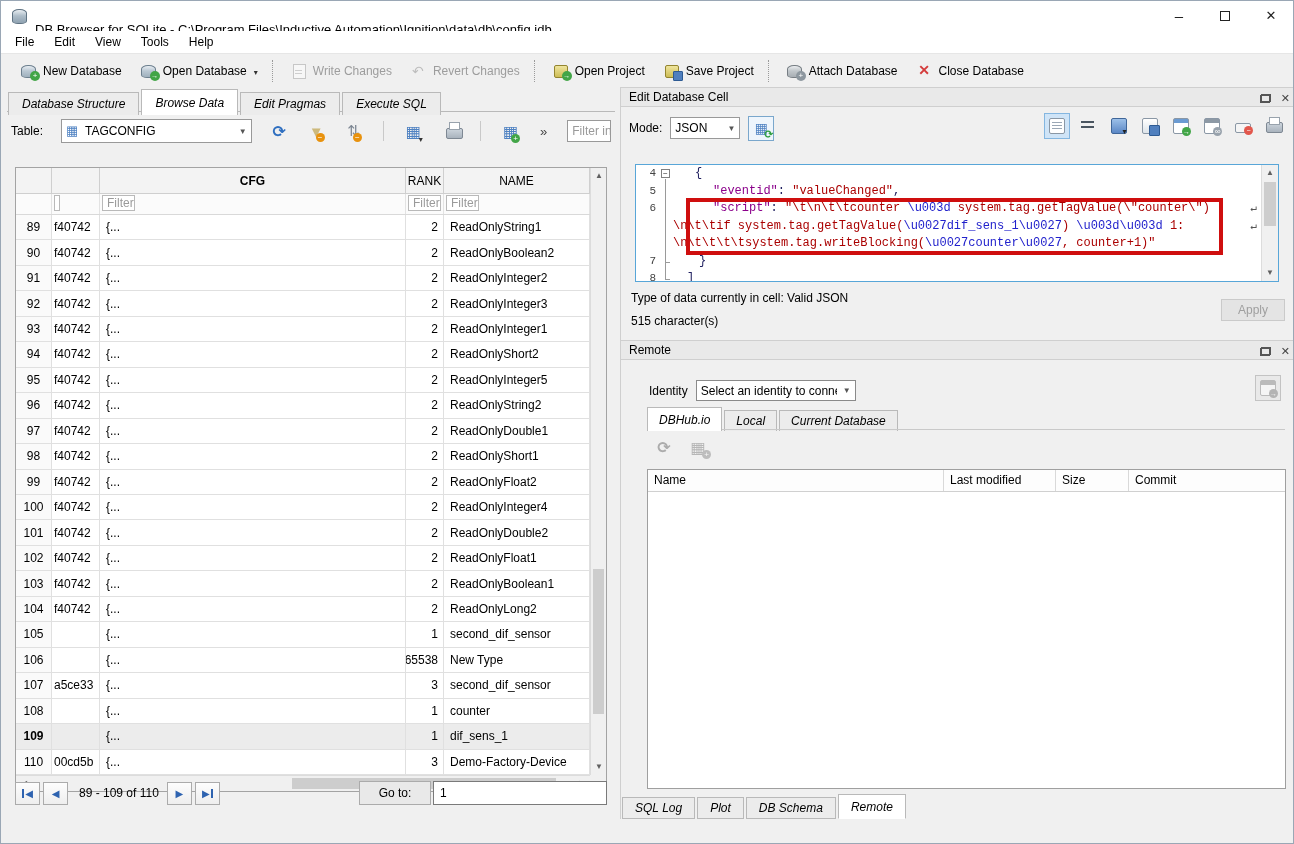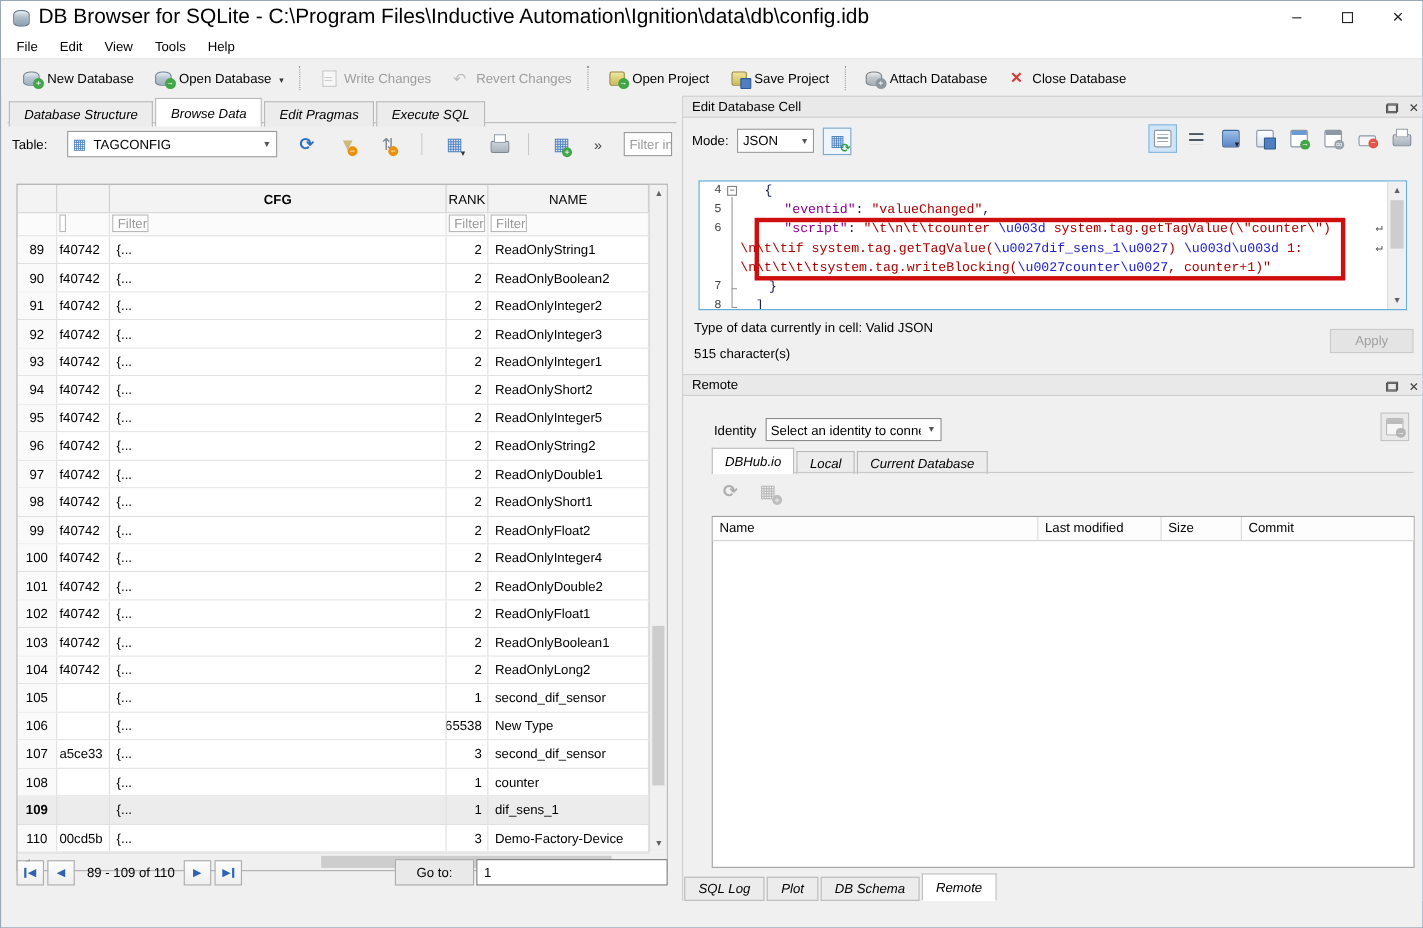--- a/index.html
+++ b/index.html
@@ -6,21 +6,21 @@
   html,body { background:#d7d7d7; }
   body { font-family:"Liberation Sans","DejaVu Sans",sans-serif; font-size:12px; color:#000; }
   .app { position:relative; width:1294px; height:844px; background:#f0f0f0; overflow:hidden; border:1px solid #9aa7b5; }
 
   
   .titlebar { position:absolute; left:0; top:0; width:100%; height:30px; background:#fff; }
   .app-icon { position:absolute; left:10px; top:7px; width:17px; height:16px; }
   .app-icon::before { content:""; position:absolute; left:1px; top:1px; width:13px; height:13px;
      background:linear-gradient(180deg,#e9eef2,#aebdc9 45%,#8fa2b1); border:1px solid #5f7383;
      border-radius:7px 7px 6px 6px / 4px 4px 3px 3px; }
-  .title-text { position:absolute; left:34px; top:0; line-height:30px; font-size:19px; }
+  .title-text { position:absolute; left:34px; top:14px; line-height:30px; font-size:13px; }
   .winbtn { position:absolute; top:0; height:30px; width:46px; text-align:center; line-height:30px; color:#222; }
   .winbtn.min { left:1155px; font-size:15px; }
   .winbtn.max { left:1201px; }
   .winbtn.max .box { display:inline-block; width:10px; height:10px; border:1px solid #222; margin-top:10px; }
   .winbtn.close { left:1247px; font-size:13px; }
 
   
   .menubar { position:absolute; left:0; top:30px; width:100%; height:22px; background:#fff; display:flex; align-items:center; padding-left:4px; }
   .menu-item { padding:0 10px; line-height:22px; }
 
@@ -186,21 +186,21 @@
   .fold-end::after { content:""; position:absolute; left:5px; top:9px; width:5px; border-top:1px solid #9a9a9a; }
   .code-text { flex:1; white-space:pre; overflow:hidden; }
   .c-key { color:#8b008b; } .c-str { color:#aa0000; } .c-esc { color:#2222cc; } .c-pn { color:#202060; }
   .wrap-mark { position:absolute; right:4px; top:0; color:#555; font-size:11px; }
   .ed-scroll { position:absolute; right:0; top:0; bottom:0; width:17px; background:#f0f0f0; border-left:1px solid #dcdcdc; }
   .ed-thumb { position:absolute; left:2px; right:2px; top:17px; height:44px; background:#cdcdcd; }
   .red-box { position:absolute; left:50px; top:33px; width:537px; height:57px; border:4px solid #cf0e0e; pointer-events:none; }
 
   .cell-info-1 { position:absolute; left:10px; top:204px; }
   .cell-info-2 { position:absolute; left:10px; top:227px; }
-  .apply-btn { position:absolute; right:10px; top:212px; width:76px; height:22px; background:#e4e4e4; border:1px solid #cacaca; color:#9f9f9f; text-align:center; line-height:20px; }
+  .apply-btn { position:absolute; right:10px; top:212px; width:64px; height:22px; background:#e4e4e4; border:1px solid #cacaca; color:#9f9f9f; text-align:center; line-height:20px; }
 
   
   .identity-row { position:absolute; left:28px; top:293px; display:flex; align-items:center; gap:8px; }
   .identity-combo { width:160px; height:21px; border:1px solid #8a8a8a; }
   .push-btn { position:absolute; right:14px; top:288px; width:26px; height:26px; border:1px solid #c3c3c3; background:#e9e9e9;
      display:flex; align-items:center; justify-content:center; }
   .push-btn .mico { filter:grayscale(1) opacity(.55); }
   .remote-tabs { position:absolute; left:26px; top:319px; display:flex; align-items:flex-end; }
   .remote-tabs .tab { padding:3px 11px; top:1px; }
   .remote-tabs .tab.active { padding:5px 11px 4px; }

